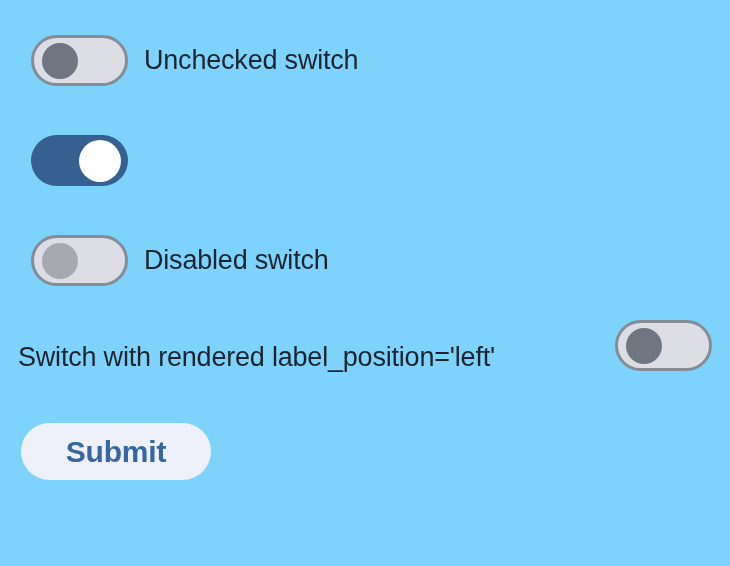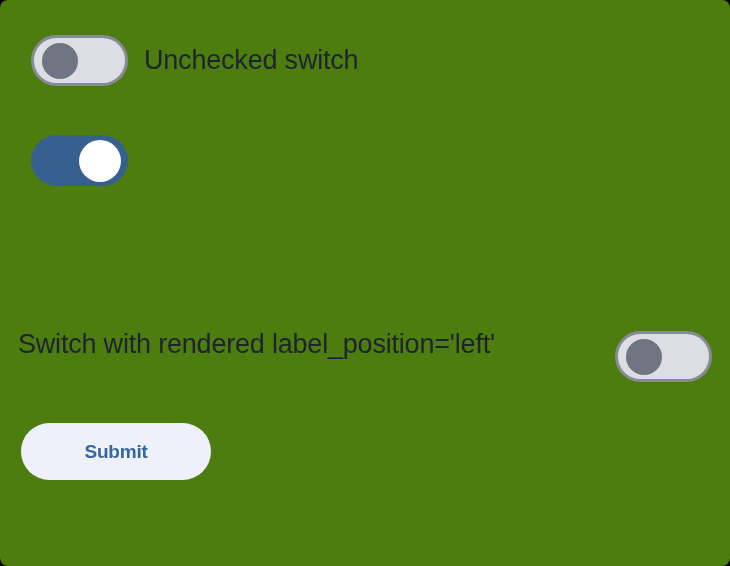--- a/index.html
+++ b/index.html
@@ -11,42 +11,41 @@
     width: 730px;
     height: 566px;
     font-family: "Liberation Sans", sans-serif;
     overflow: hidden;
     position: relative;
   }
 
   .page {
     position: absolute;
     inset: 0;
-    background: #4d7c0f;
-    border-radius: 8px;
+    background: #7dd3fc;
   }
 
   
   .switch-row {
     position: absolute;
     display: flex;
     align-items: center;
     gap: 16px;
   }
   .row-unchecked { left: 31px; top: 35px; }
   .row-checked   { left: 31px; top: 135px; }
   .row-disabled  { left: 31px; top: 235px; }
 
   .row-left-label {
     position: absolute;
     left: 18px;
-    top: 331px;
+    top: 320px;
     width: 694px;
     display: flex;
-    align-items: flex-start;
+    align-items: flex-end;
     justify-content: space-between;
     gap: 26px;
   }
 
   
   .switch {
     position: relative;
     width: 97px;
     height: 51px;
     border-radius: 26px;
@@ -113,21 +112,21 @@
     position: absolute;
     left: 21px;
     top: 423px;
     width: 190px;
     height: 57px;
     border: none;
     border-radius: 29px;
     background: #eef0fa;
     color: #36679e;
     font-family: "Liberation Sans", sans-serif;
-    font-size: 19px;
+    font-size: 30px;
     font-weight: bold;
     text-align: center;
     line-height: 57px;
     padding: 0;
     cursor: pointer;
     letter-spacing: -0.2px;
   }
 </style>
 </head>
 <body>
@@ -140,20 +139,26 @@
     </div>
     <span class="switch-label">Unchecked switch</span>
   </div>
 
   <div class="switch-row row-checked">
     <div class="switch on">
       <div class="knob"></div>
     </div>
   </div>
 
+  <div class="switch-row row-disabled">
+    <div class="switch disabled">
+      <div class="knob"></div>
+    </div>
+    <span class="switch-label">Disabled switch</span>
+  </div>
 
   <div class="row-left-label">
     <span class="switch-label left-side">Switch with rendered label_position='left'</span>
     <div class="switch off">
       <div class="knob"></div>
     </div>
   </div>
 
   <button class="submit-button">Submit</button>
 

